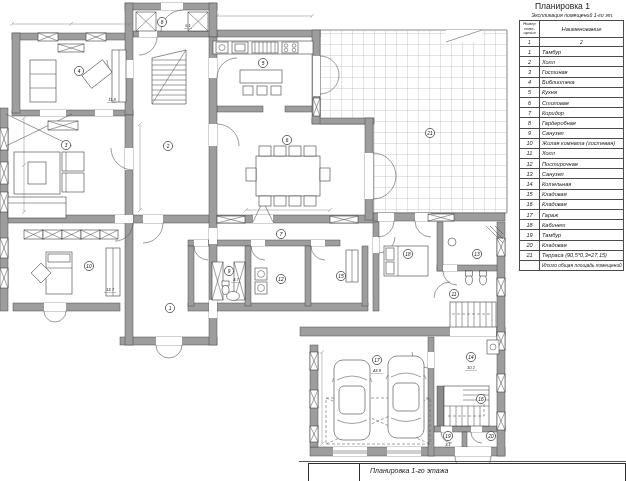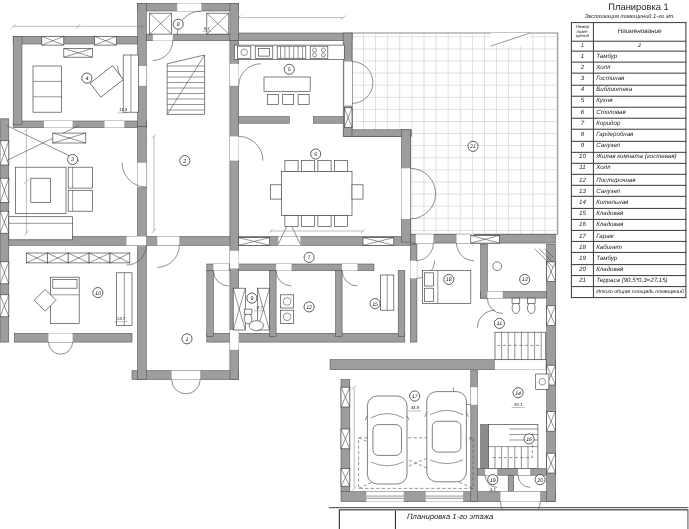--- a/index.html
+++ b/index.html
@@ -1,19 +1,19 @@
 <!DOCTYPE html>
 <html style="--wall: #9d9d9d; --line: #3f3f3f;"><head>
 <meta charset="utf-8">
 <style>
   html,body{margin:0;padding:0}
   body{width:626px;height:481px;background:#fff;position:relative;overflow:hidden;
        font-family:"Liberation Sans",sans-serif;}
   .plan{position:absolute;left:0;top:0}
-  .toptitle{position:absolute;left:553px;top:1px;width:73px;font-size:8.5px;color:#222;
+  .toptitle{position:absolute;left:535px;top:1px;width:73px;font-size:8.5px;color:#222;
             white-space:nowrap;overflow:hidden}
   .tablewrap{position:absolute;left:519px;top:12px;width:107px}
   .subtitle{font-size:5.2px;font-style:italic;text-align:center;color:#222;margin:0 0 2px 0;
             white-space:nowrap;overflow:hidden}
   table.rooms{border-collapse:collapse;width:105px;table-layout:fixed;border:1.4px solid #2e2e2e}
   table.rooms td,table.rooms th{border:0.5px solid #4a4a4a;padding:0;color:#1c1c1c;font-weight:normal;
             overflow:hidden}
   .c-num{width:19px}
   .hdr1{font-size:4px;font-style:italic;line-height:1.2;text-align:center;height:16px}
   .hdr2{font-size:5.8px;font-style:italic;text-align:center}

